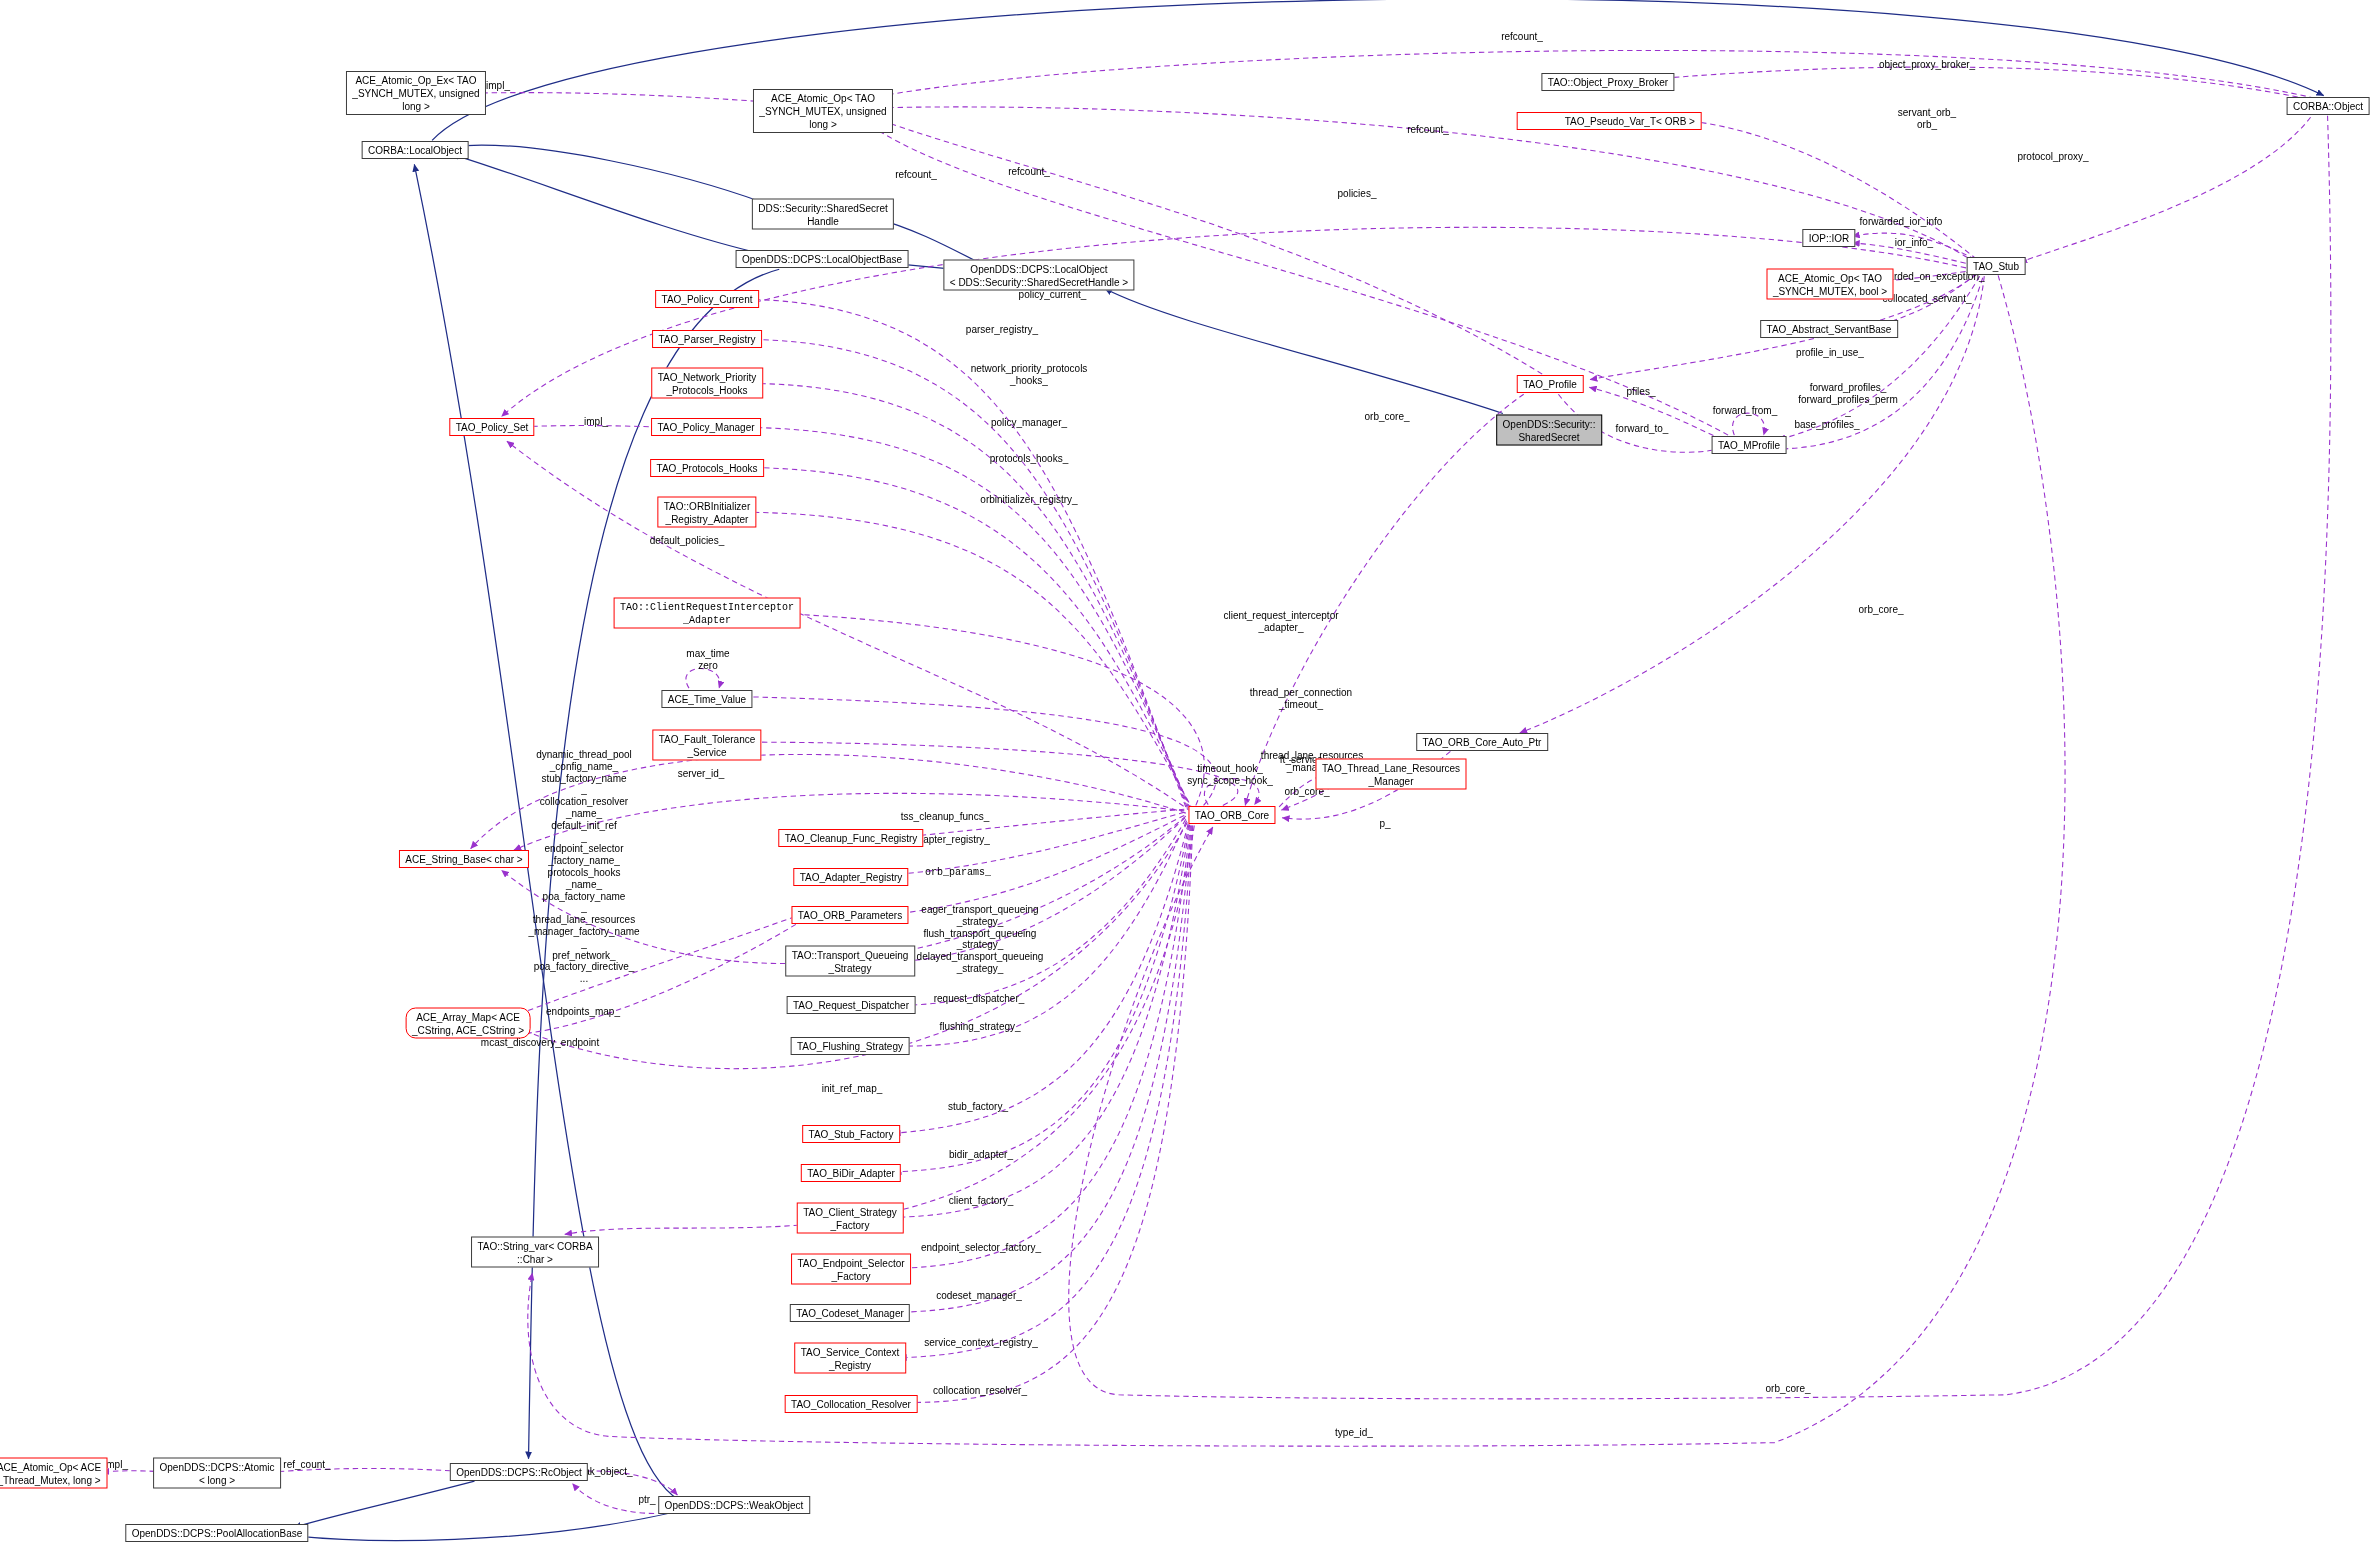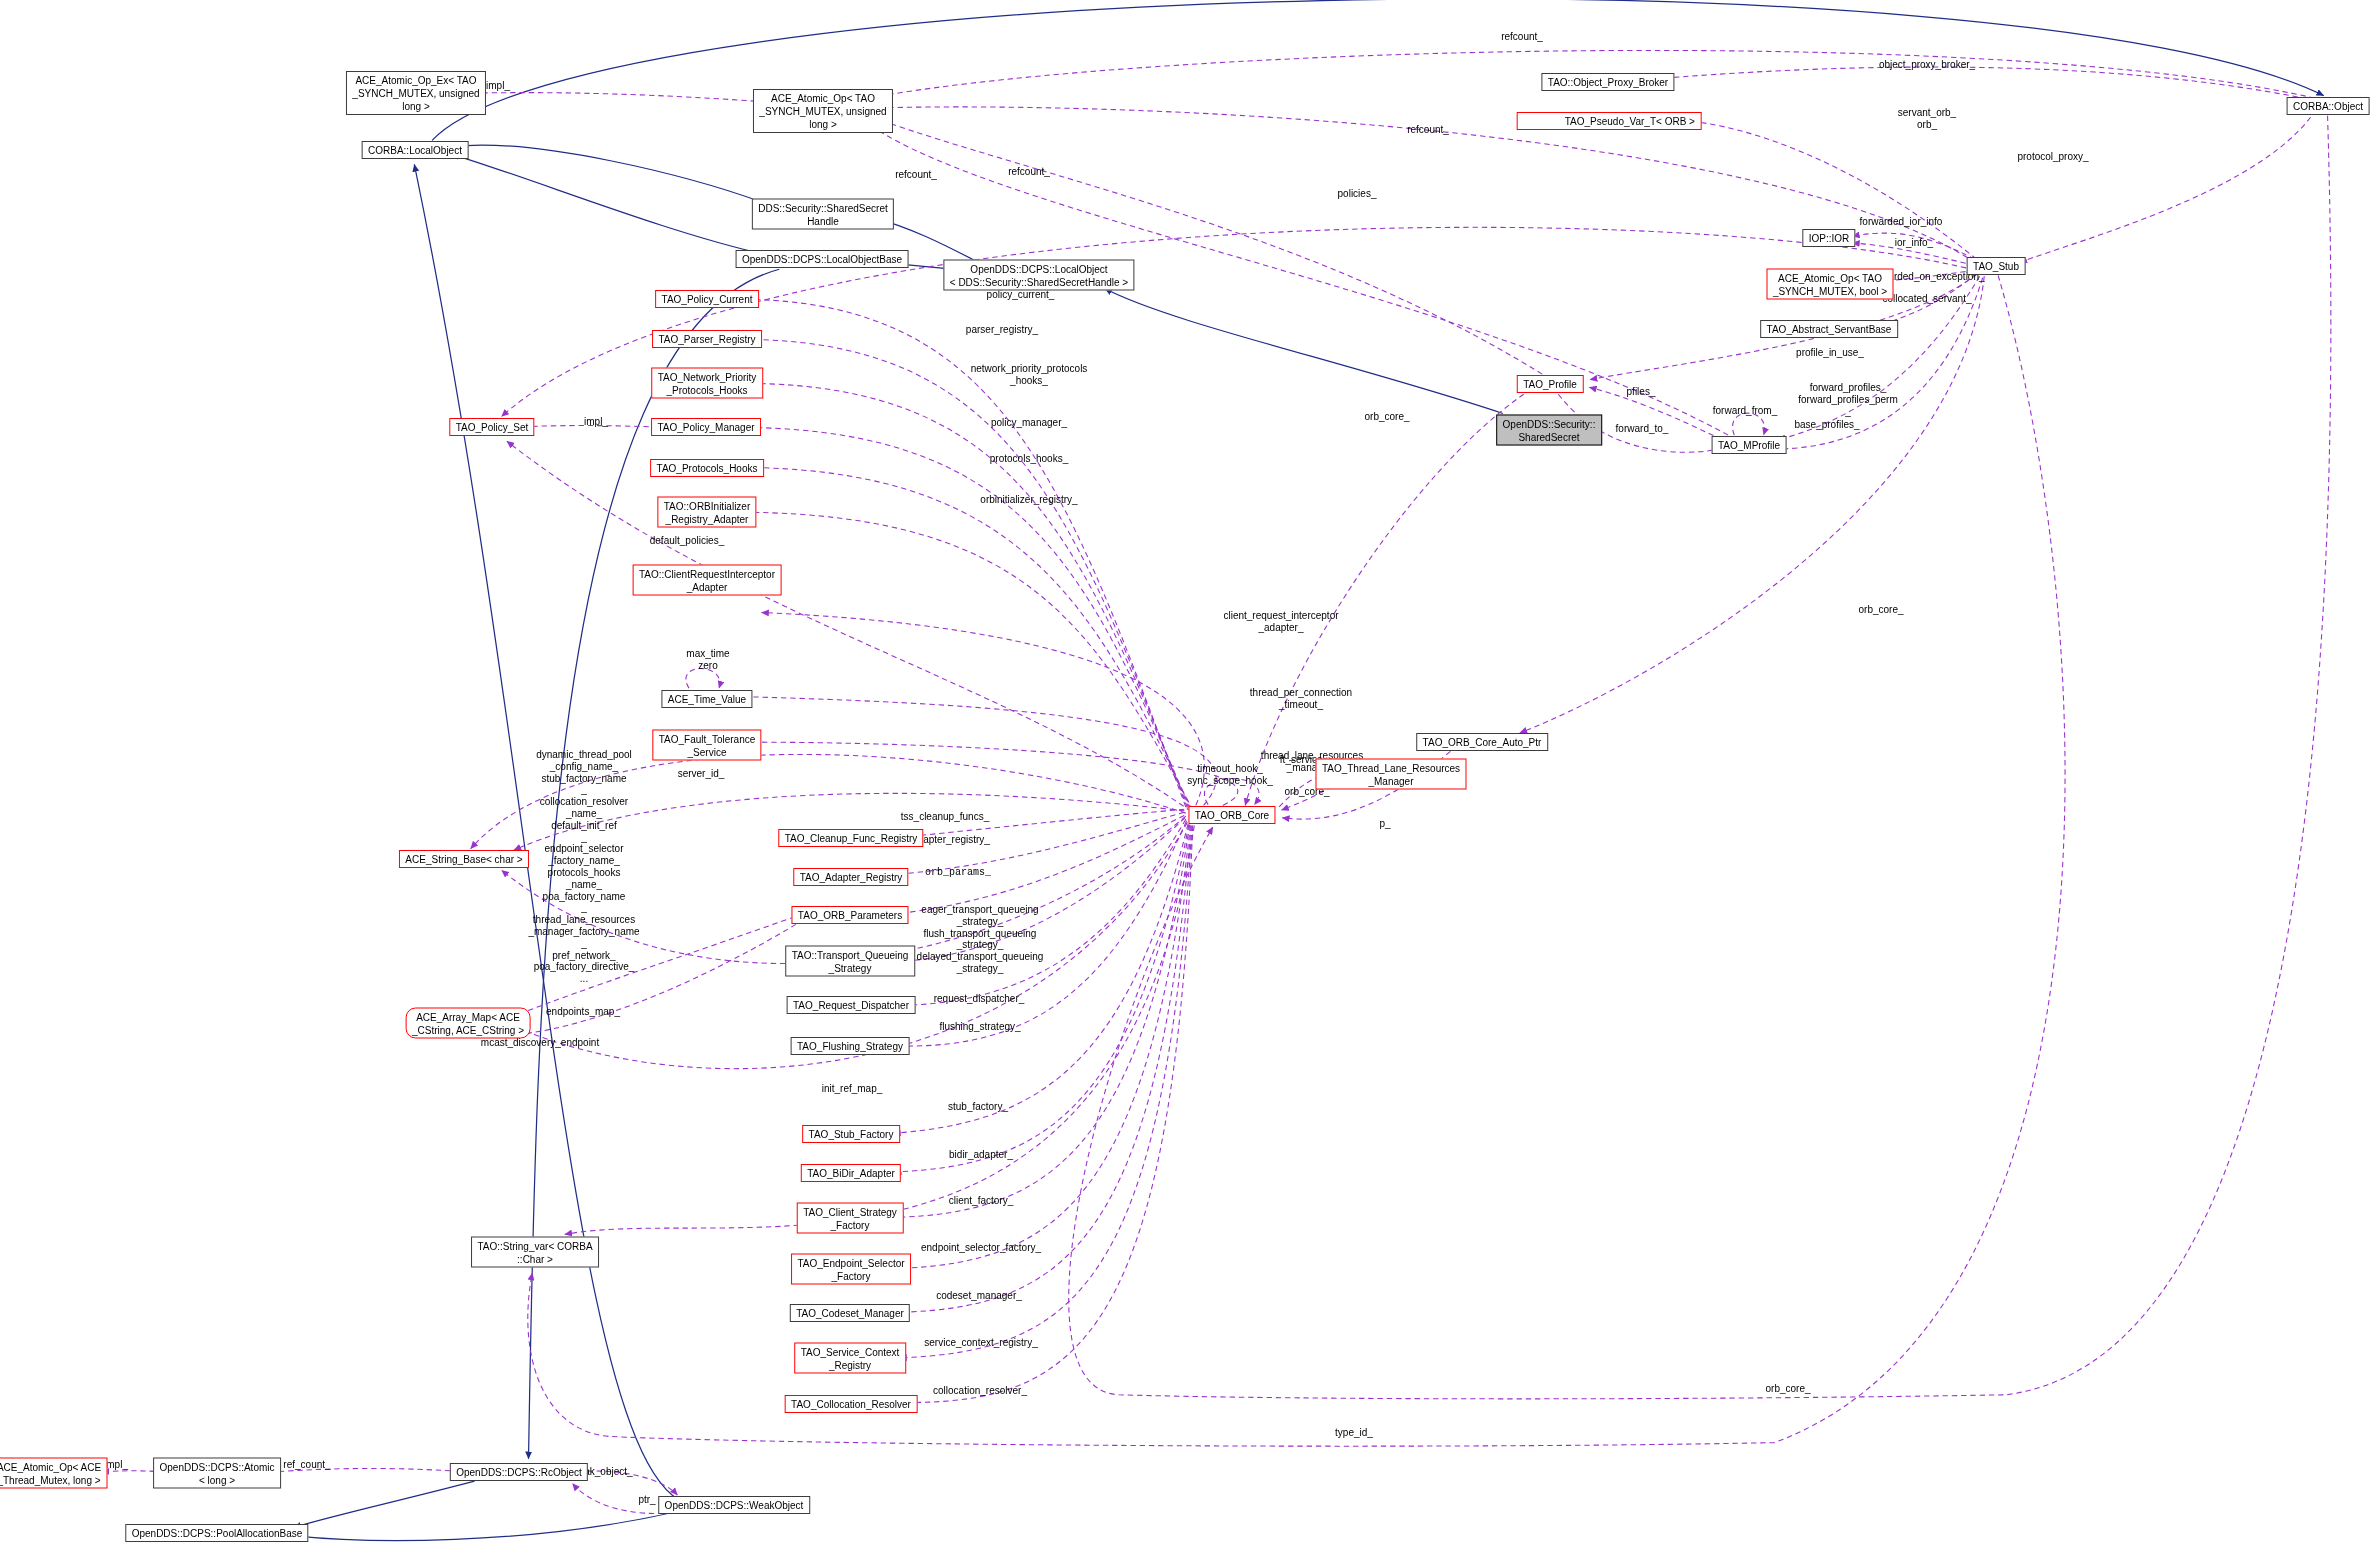--- a/index.html
+++ b/index.html
@@ -148,21 +148,21 @@
     <div class="node red" style="left: 706px; top: 427px;">
       <div>TAO_Policy_Manager</div>
     </div>
     <div class="node red" style="left: 707px; top: 468px;">
       <div>TAO_Protocols_Hooks</div>
     </div>
     <div class="node red" style="left: 707px; top: 512px;">
       <div>TAO::ORBInitializer</div>
       <div>_Registry_Adapter</div>
     </div>
-    <div class="node red" style="left: 707px; top: 580px;">
+    <div class="node red" style="left: 707px; top: 613px; font-family: Liberation Mono, monospace;">
       <div>TAO::ClientRequestInterceptor</div>
       <div>_Adapter</div>
     </div>
     <div class="node" style="left: 707px; top: 699px;">
       <div>ACE_Time_Value</div>
     </div>
     <div class="node red" style="left: 707px; top: 745px;">
       <div>TAO_Fault_Tolerance</div>
       <div>_Service</div>
     </div>
@@ -354,21 +354,21 @@
     <div class="elabel" style="left: 1385px; top: 824px;">
       <div>p_</div>
     </div>
     <div class="elabel" style="left: 1312px; top: 762px;">
       <div>thread_lane_resources</div>
       <div>_manager_</div>
     </div>
     <div class="elabel" style="left: 1354px; top: 1433px;">
       <div>type_id_</div>
     </div>
-    <div class="elabel" style="left: 999px; top: 295px; padding-left: 43px;">
+    <div class="elabel" style="left: 1031px; top: 295px; padding-left: 43px;">
       <div>policy_current_</div>
     </div>
     <div class="elabel" style="left: 1002px; top: 330px;">
       <div>parser_registry_</div>
     </div>
     <div class="elabel" style="left: 1029px; top: 375px;">
       <div>network_priority_protocols</div>
       <div>_hooks_</div>
     </div>
     <div class="elabel" style="left: 1029px; top: 423px;">

